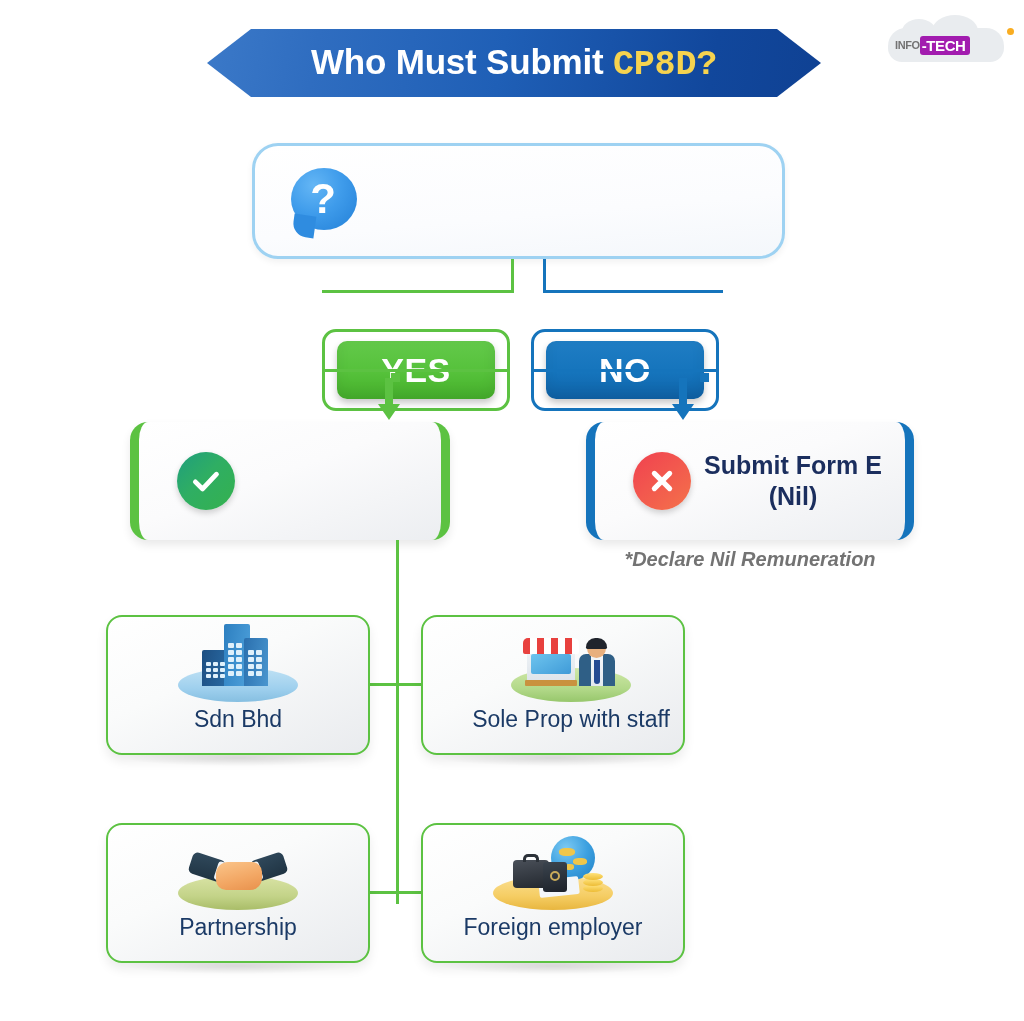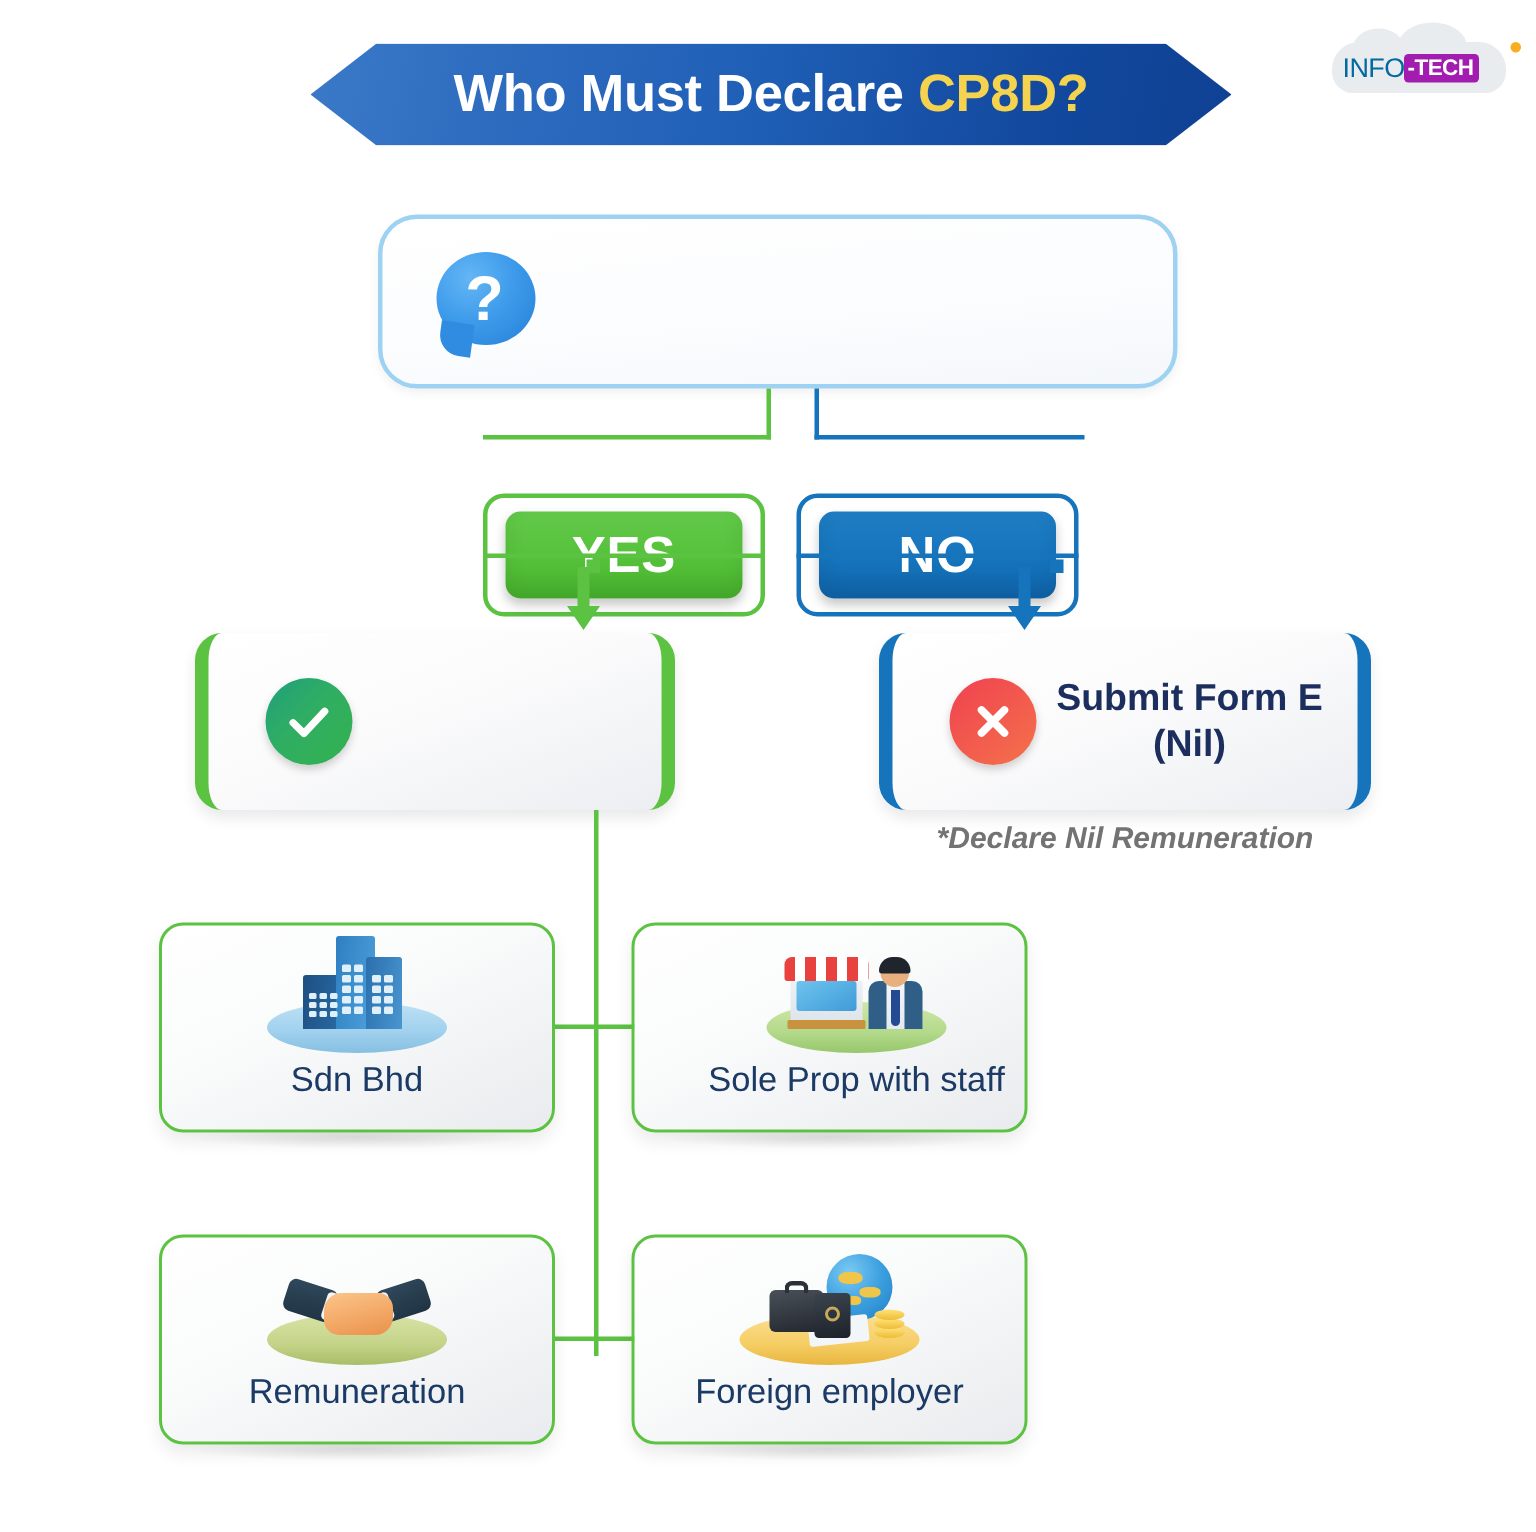--- a/index.html
+++ b/index.html
@@ -51,23 +51,23 @@
     border-radius: 50%;
   }
   #logo .logo-row {
     position: absolute;
     left: 11px; top: 12px;
     display: flex;
     align-items: center;
     height: 19px;
   }
   #logo .logo-info {
-    font-size: 18px;
-    font-weight: 400;
-    color: #0369a1;
+    font-size: 11px;
+    font-weight: 700;
+    color: #737373;
     letter-spacing: -0.4px;
     line-height: 19px;
   }
   #logo .logo-tech {
     background: #a21caf;
     color: #ffffff;
     font-size: 15px;
     font-weight: 700;
     letter-spacing: -0.4px;
     padding: 1px 4px 1px 2px;
@@ -97,21 +97,21 @@
     justify-content: center;
     filter: drop-shadow(0 4px 6px rgba(0,0,0,0.13));
   }
   #title-banner .title-text {
     font-size: 35px;
     font-weight: 700;
     color: #ffffff;
     letter-spacing: -0.2px;
     white-space: nowrap;
   }
-  #title-banner .title-accent { color: #f6d34f; }
+  #title-banner .title-accent { color: #f6d34f; font-family: Liberation Mono, monospace; }
 
   
   #question-box {
     position: absolute;
     left: 252px;
     top: 143px;
     width: 533px;
     height: 116px;
     background: linear-gradient(175deg, #ffffff 0%, #fbfcfe 60%, #f4f7fb 100%);
     border: 3px solid #9ed2f2;
@@ -404,21 +404,21 @@
   <div id="logo">
     <div class="cloud"></div>
     <div class="logo-row">
       <span class="logo-info">INFO</span>
       <span class="logo-tech">-TECH</span>
     </div>
     <span class="logo-reg"></span>
   </div>
 
   <div id="title-banner">
-    <div class="title-text"><span>Who Must Declare </span><span class="title-accent">CP8D?</span></div>
+    <div class="title-text"><span>Who Must Submit </span><span class="title-accent">CP8D?</span></div>
   </div>
 
   <div id="question-box">
     <div class="q-bubble">
       <span class="bub"></span>
       <span class="tail"></span>
       <span class="qmark">?</span>
     </div>
   </div>
 
@@ -540,21 +540,21 @@
   <span class="card-shadow" style="left:126px; top:958px; width:224px;"></span>
   <div class="entity-card" id="card-partner">
     <div class="ent-art">
       <span class="disc disc-olive"></span>
       <span class="sleeveL"></span>
       <span class="sleeveR"></span>
       <span class="cuffL"></span>
       <span class="cuffR"></span>
       <span class="handsh"></span>
     </div>
-    <span class="ent-label">Remuneration</span>
+    <span class="ent-label">Partnership</span>
   </div>
 
   <span class="card-shadow" style="left:441px; top:958px; width:224px;"></span>
   <div class="entity-card" id="card-foreign">
     <div class="ent-art">
       <span class="disc disc-gold"></span>
       <span class="globe">
         <i class="land" style="left:8px; top:12px; width:16px; height:8px;"></i>
         <i class="land" style="left:22px; top:22px; width:14px; height:7px;"></i>
         <i class="land" style="left:14px; top:28px; width:9px; height:6px;"></i>

